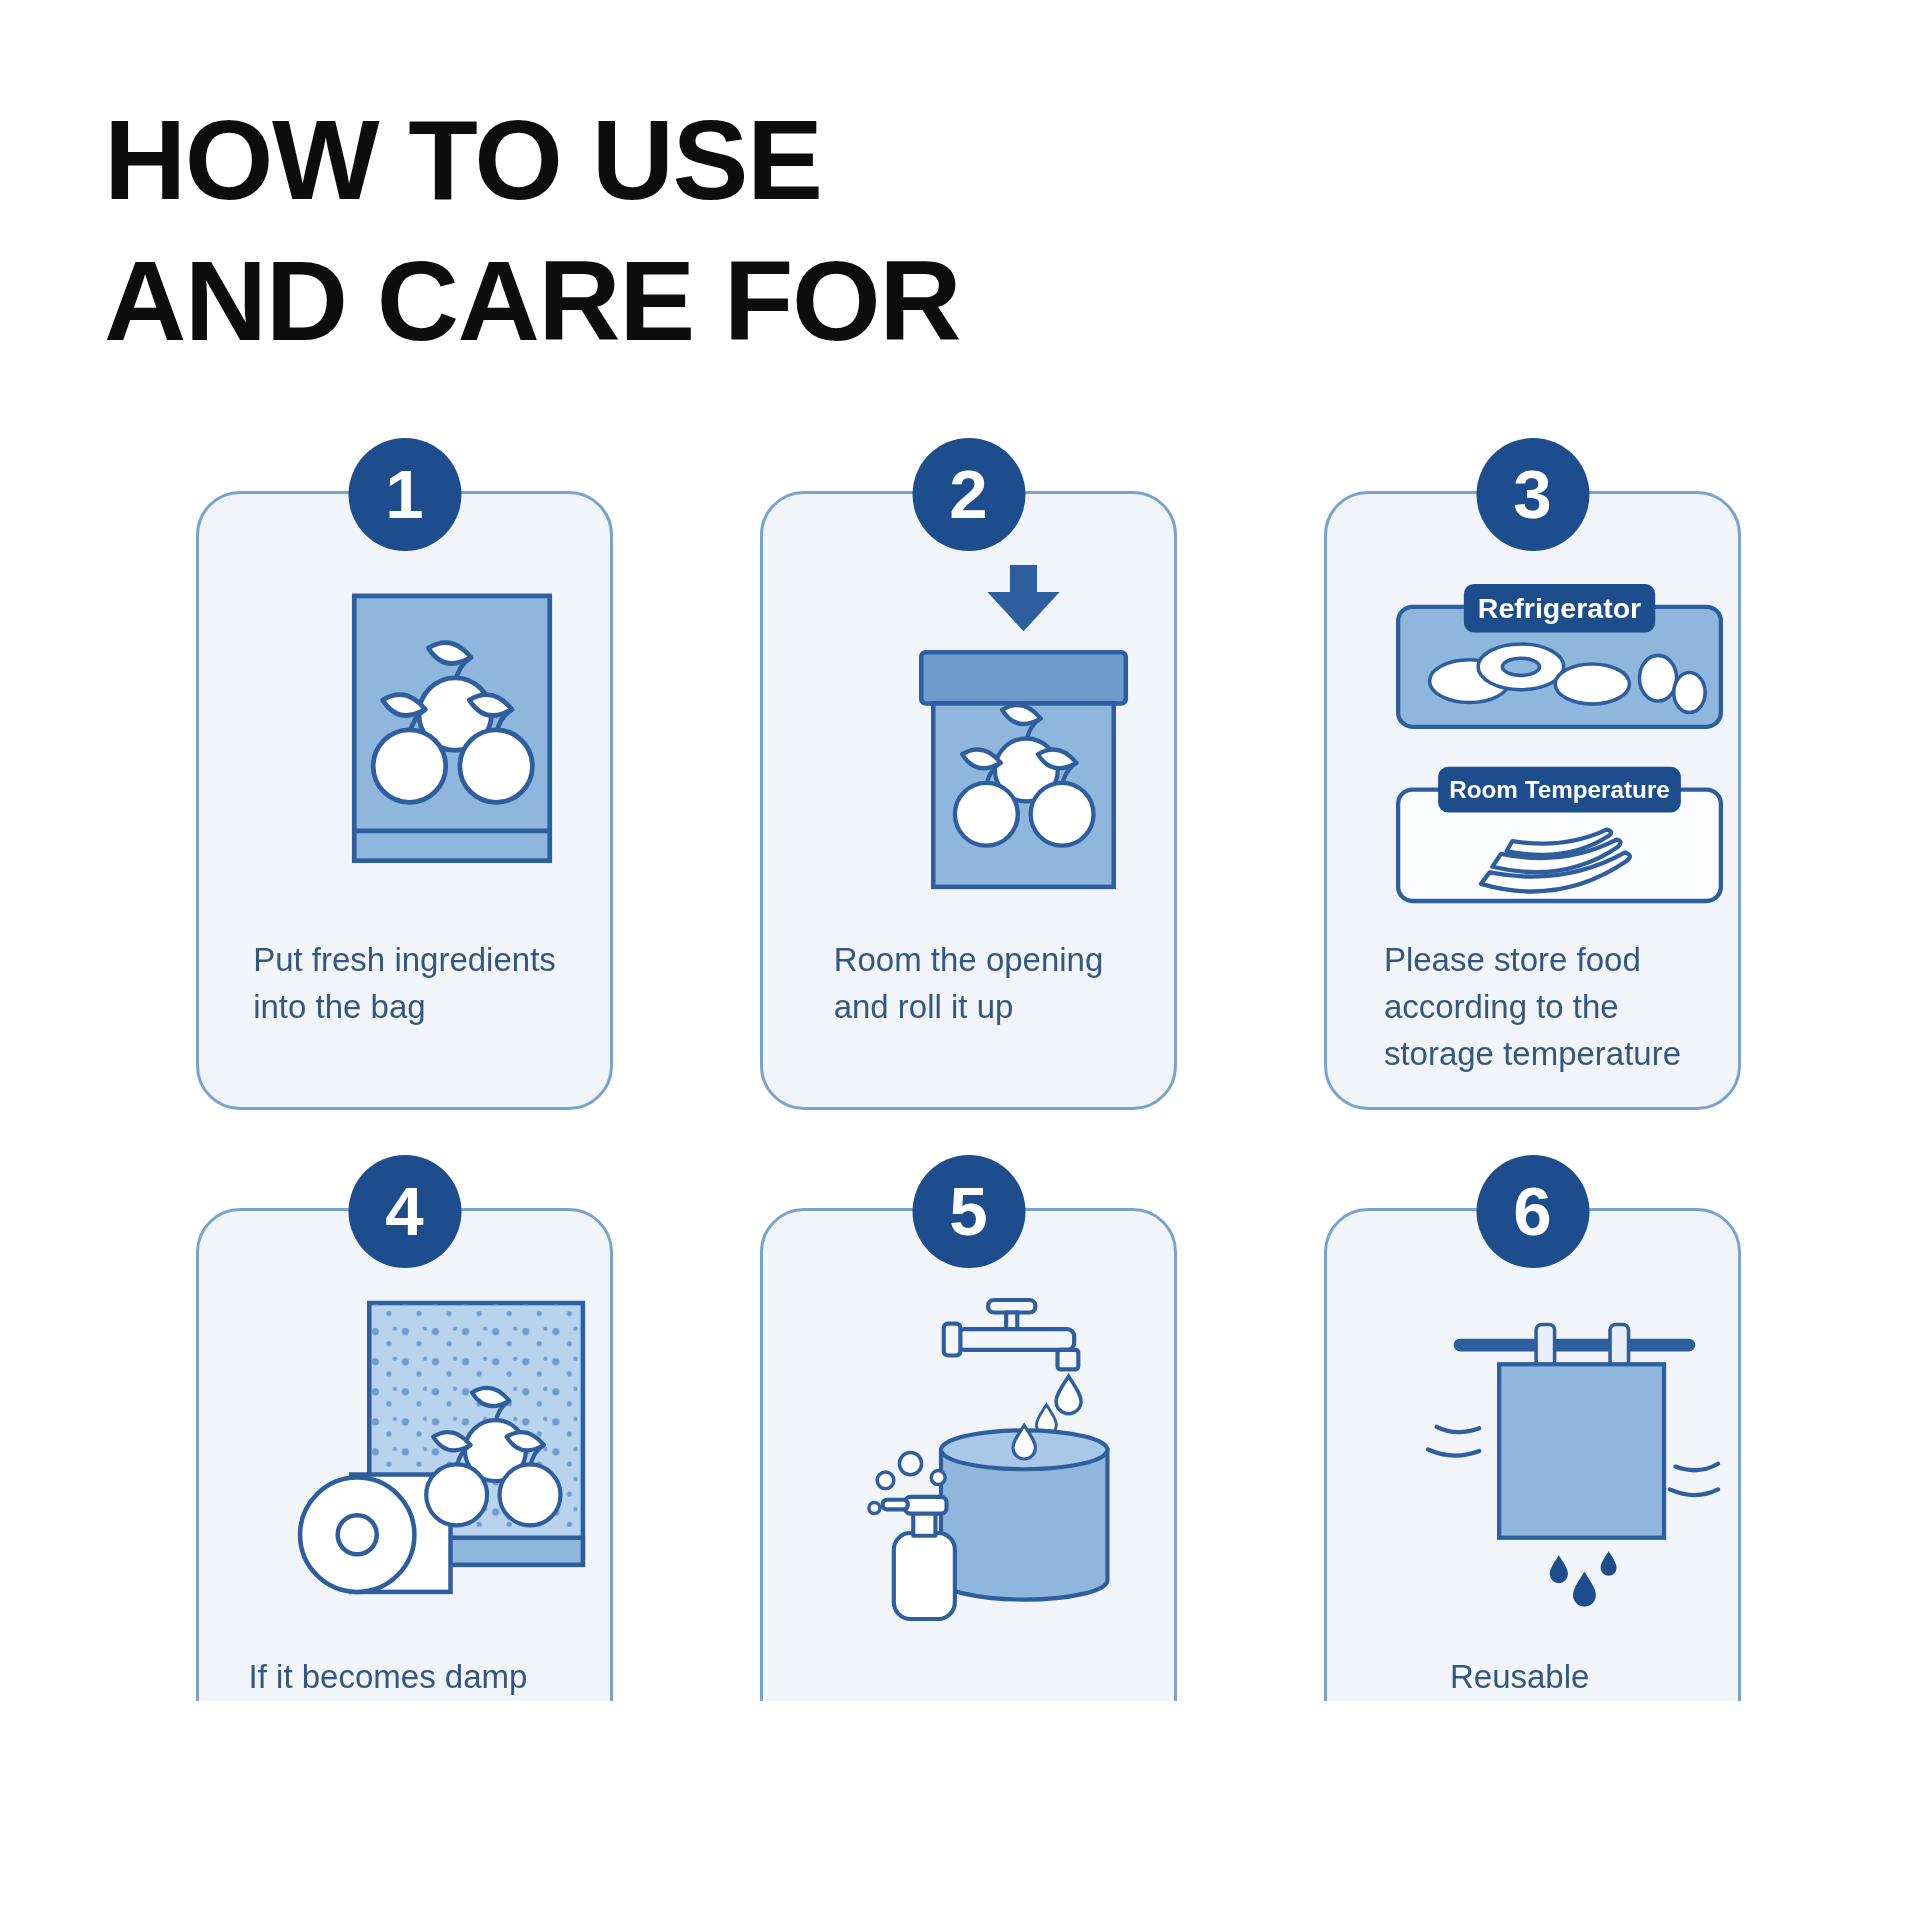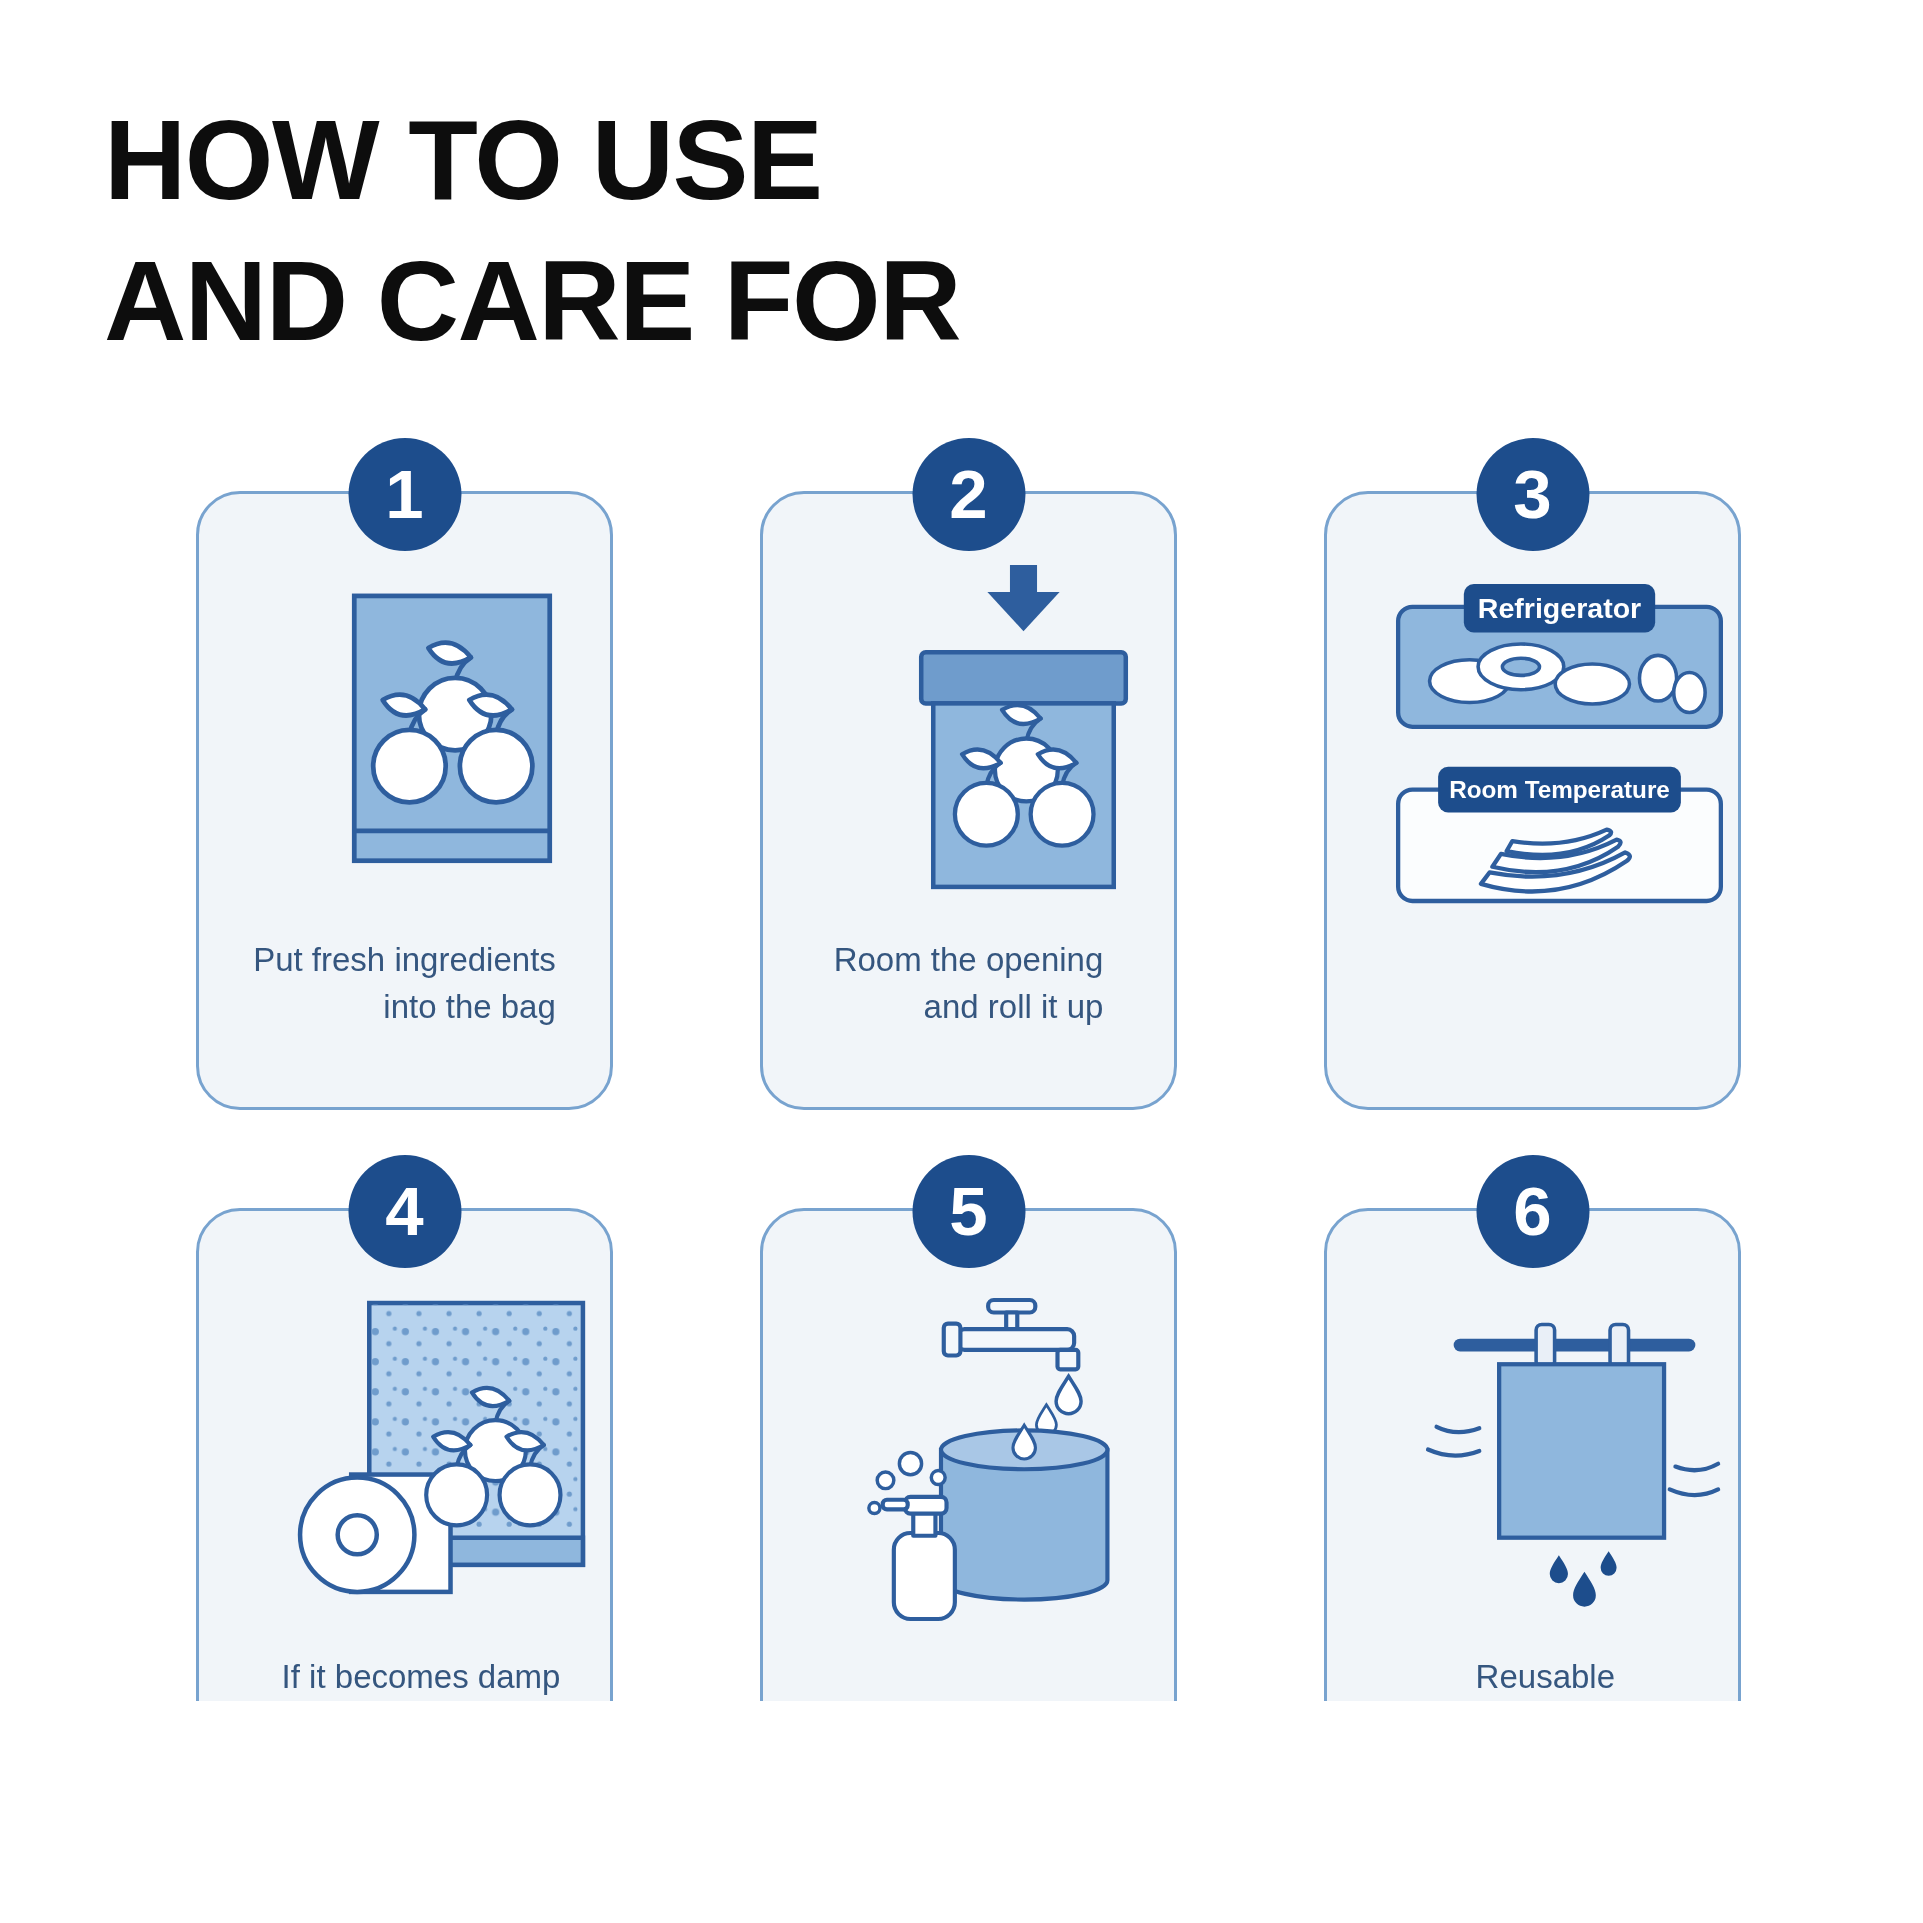--- a/index.html
+++ b/index.html
@@ -26,21 +26,21 @@
     position:absolute;top:-56px;left:50%;transform:translateX(-50%);
     width:113px;height:113px;border-radius:50%;background:#1d4d8c;
     color:#ffffff;display:flex;align-items:center;justify-content:center;
     font-size:69px;font-weight:bold;
   }
   .illus{
     height:443px;width:100%;box-sizing:border-box;padding-top:53px;
     display:flex;align-items:center;justify-content:flex-end;
   }
   .caption{
-    font-size:33px;line-height:1.42;color:#35567f;text-align:right;
+    font-size:33px;line-height:1.42;color:#35567f;text-align:left;
     white-space:pre-line;padding:0 15px;
   }
   svg text{font-family:"Liberation Sans", sans-serif;}
 </style>
 </head>
 <body>
 
 <div id="canvas">
 
   <div class="title">HOW TO USE
@@ -126,20 +126,23 @@
           <rect x="12" y="158" width="226" height="78" rx="10" fill="#fbfdfe" stroke="#2e5e9e" stroke-width="3"></rect>
           <rect x="40" y="142" width="170" height="32" rx="7" fill="#1d4d8c"></rect>
           <text x="125" y="164" text-anchor="middle" font-size="17" font-weight="bold" fill="#ffffff">Room Temperature</text>
           <g stroke="#2e5e9e" stroke-width="3" fill="#ffffff" stroke-linejoin="round">
             <path d="M 70 224 Q 125 240 172 208 Q 177 204 171 202 Q 128 226 76 216 Z"></path>
             <path d="M 78 212 Q 128 224 166 198 Q 170 194 165 193 Q 128 212 84 203 Z"></path>
             <path d="M 88 201 Q 130 210 160 190 Q 163 187 158 186 Q 128 200 92 194 Z"></path>
           </g>
         </svg>
       </div>
+      <div class="caption">Please store food
+according to the
+storage temperature</div>
     </div>
 
     <div class="card">
       <div class="badge">
         <span>4</span>
       </div>
       <div class="illus">
         <svg viewBox="0 0 220 220" width="331" height="331">
           <defs>
             <g id="apD" stroke="#2e5e9e" stroke-width="3" stroke-linejoin="round" stroke-linecap="round">

